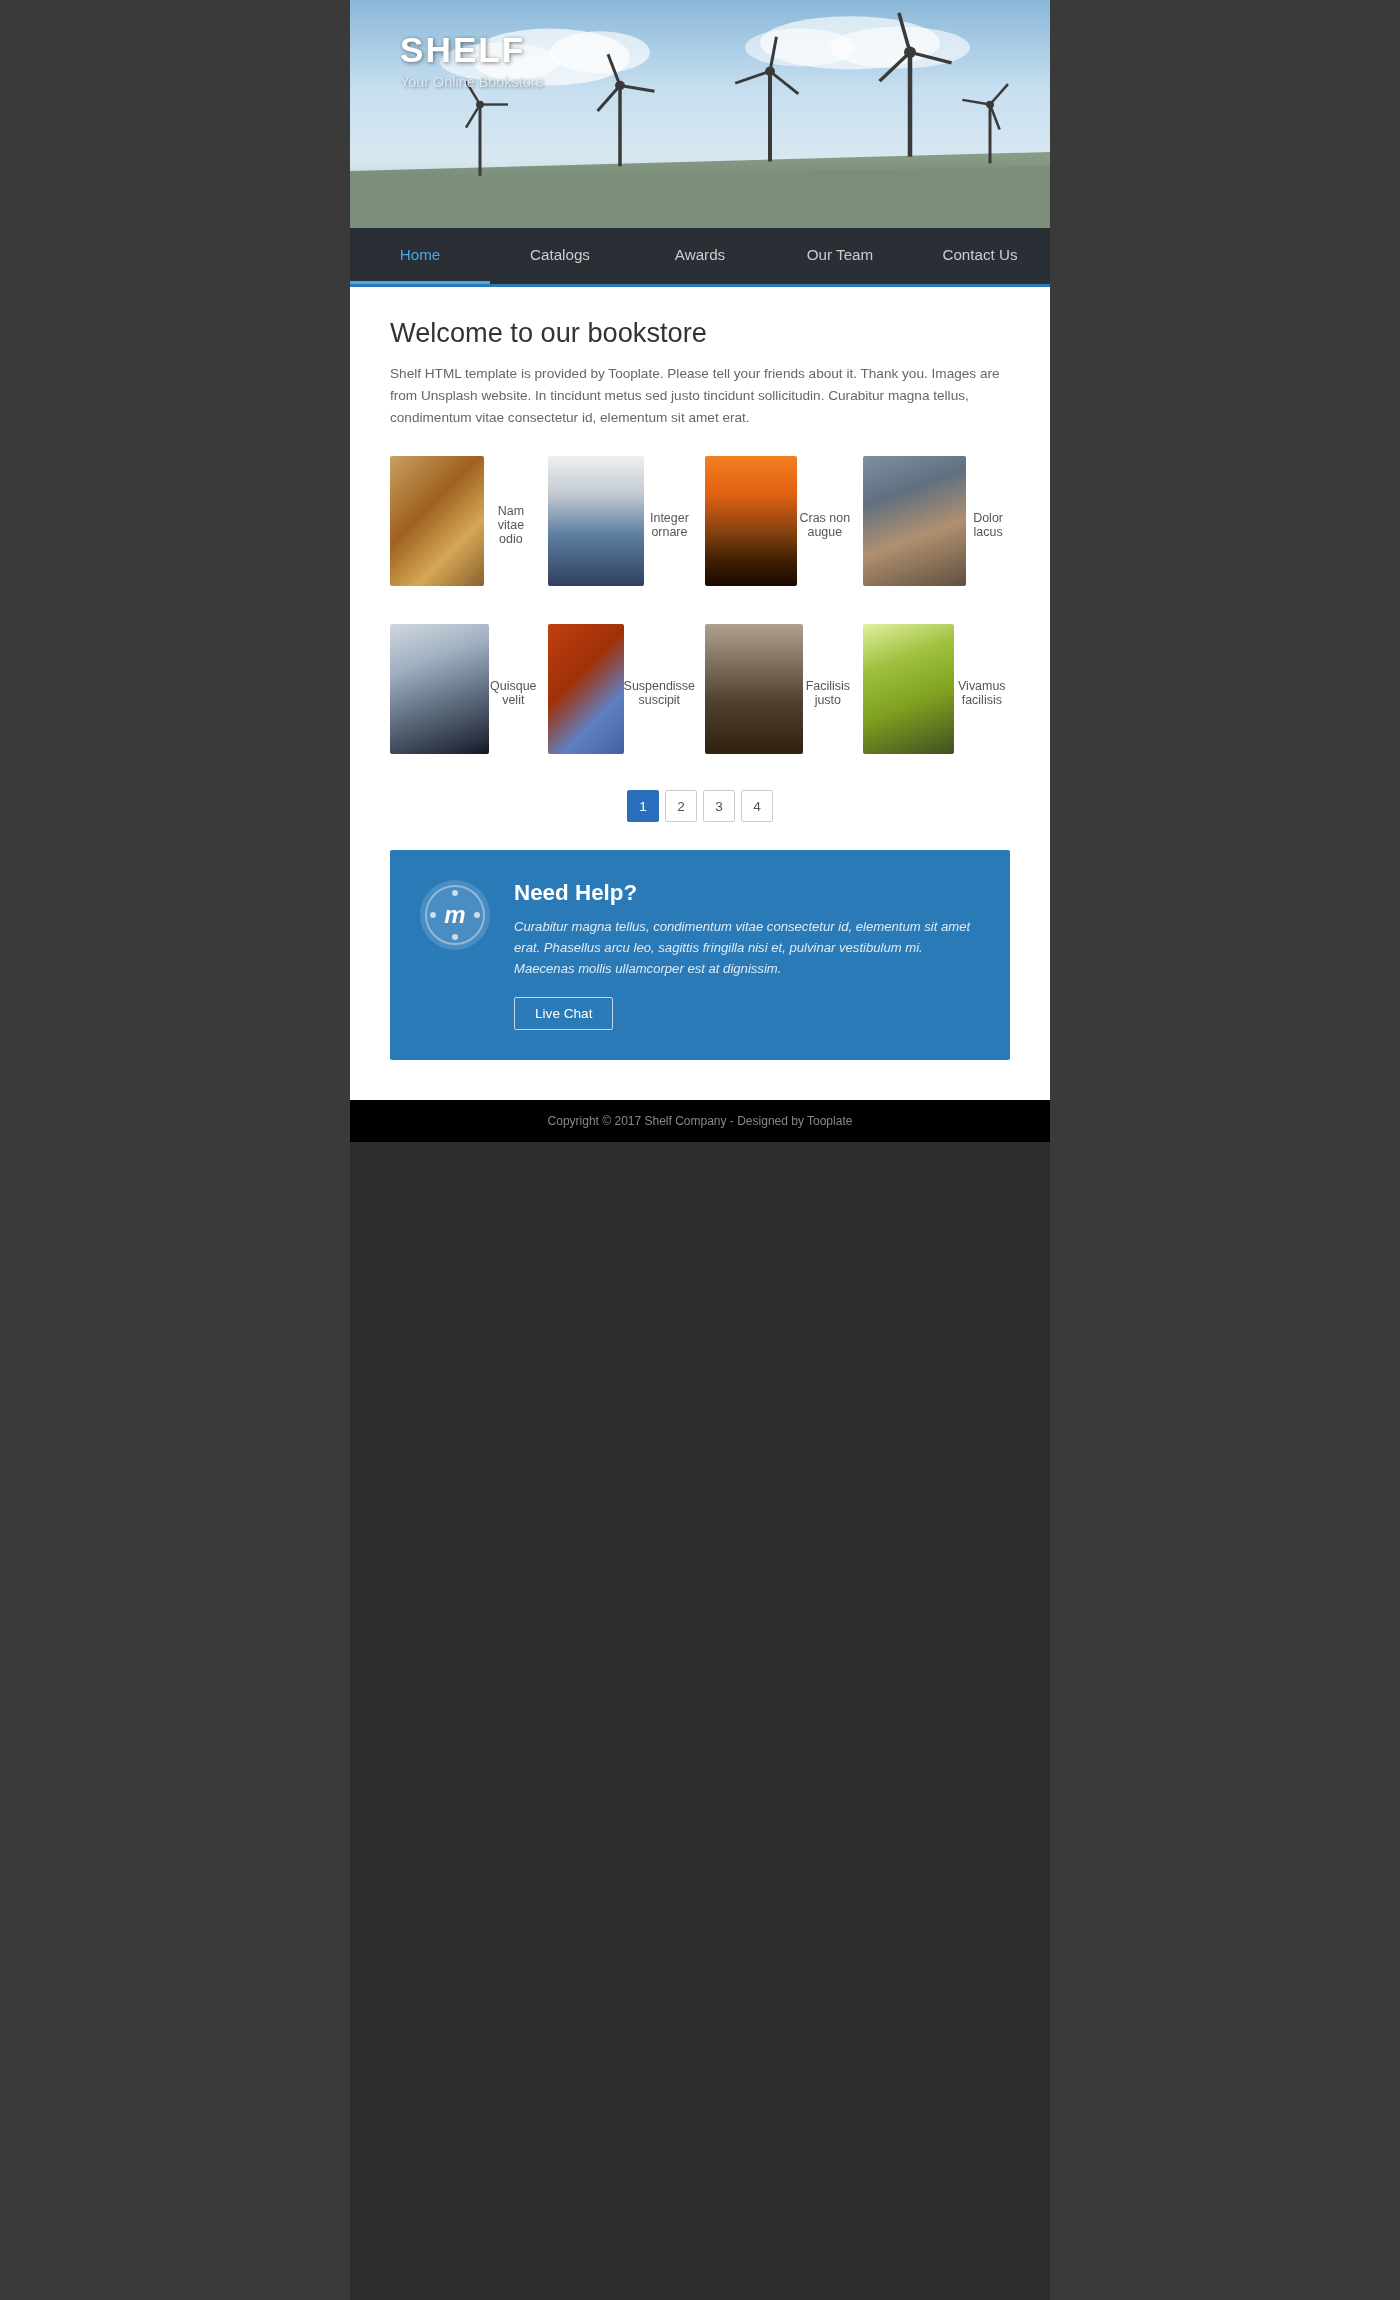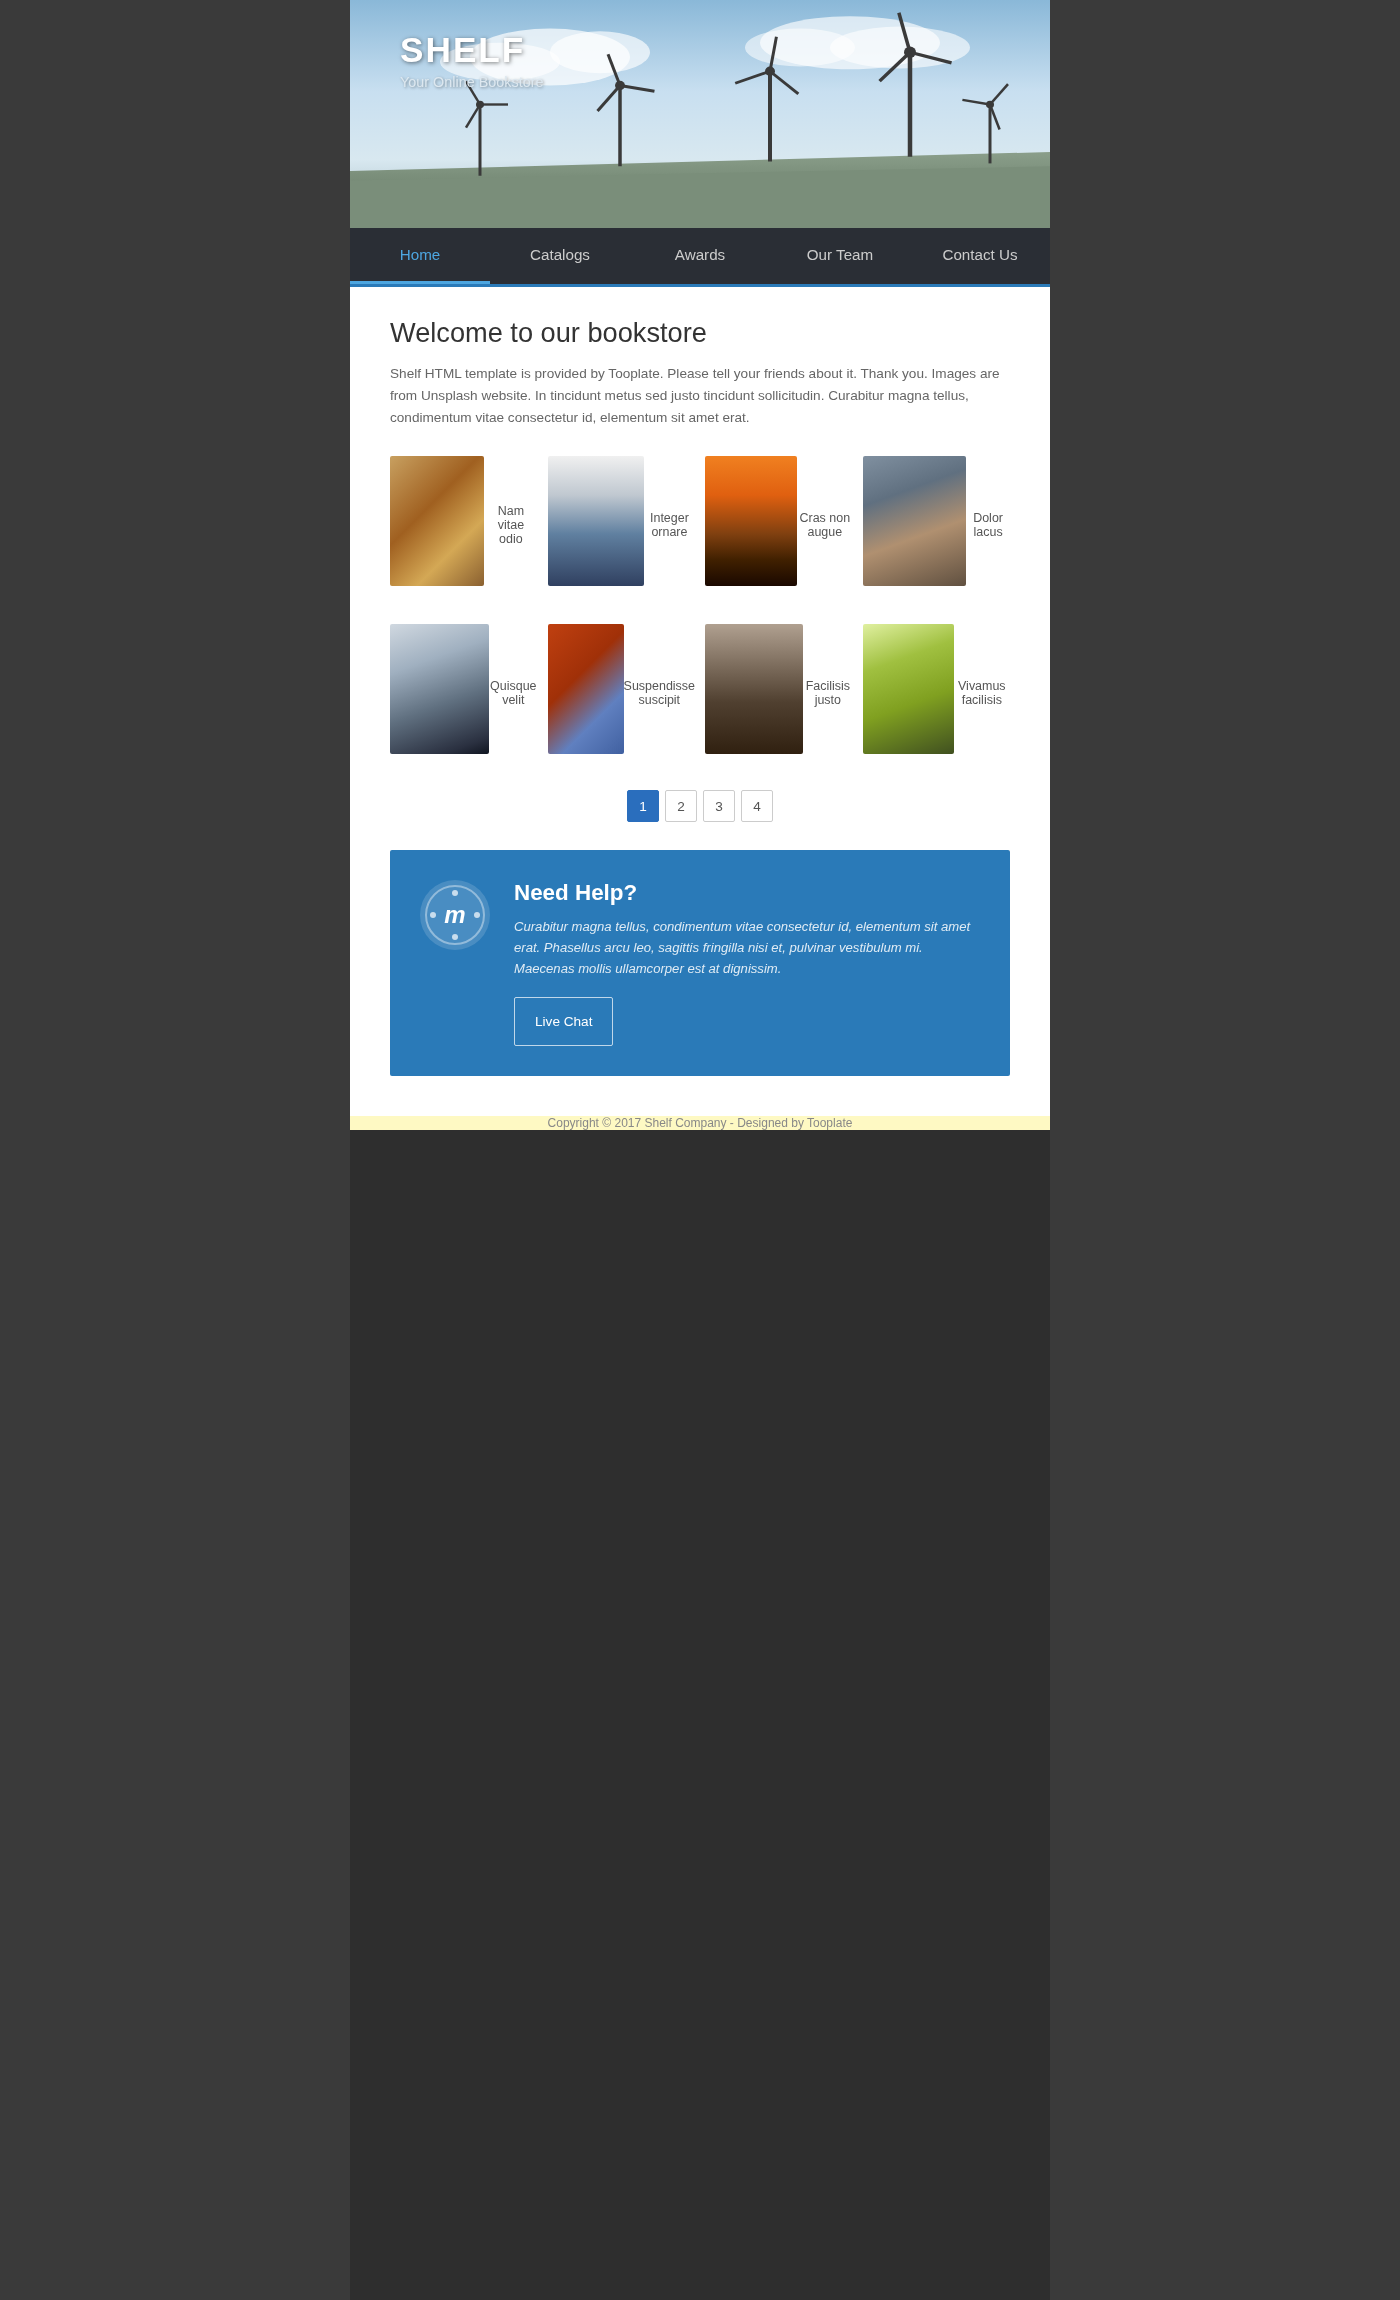--- a/index.html
+++ b/index.html
@@ -206,31 +206,32 @@
       color: rgba(255,255,255,0.85);
       font-size: 0.82em;
       line-height: 1.6;
       margin-bottom: 18px;
       font-style: italic;
     }
     .live-chat-btn {
       display: inline-block;
       border: 1px solid rgba(255,255,255,0.7);
       color: #fff;
-      padding: 16px 20px;
+      padding: 8px 20px;
       font-size: 0.85em;
       cursor: pointer;
       border-radius: 2px;
       background: transparent;
     }
 
     
     .footer {
-      background: #fef9c3;
+      background: #000000;
       text-align: center;
+      padding: 14px;
       color: #888;
       font-size: 0.75em;
     }
   </style>
 </head>
 <body>
 
 <div class="page-wrapper">
 
   <div class="hero">

